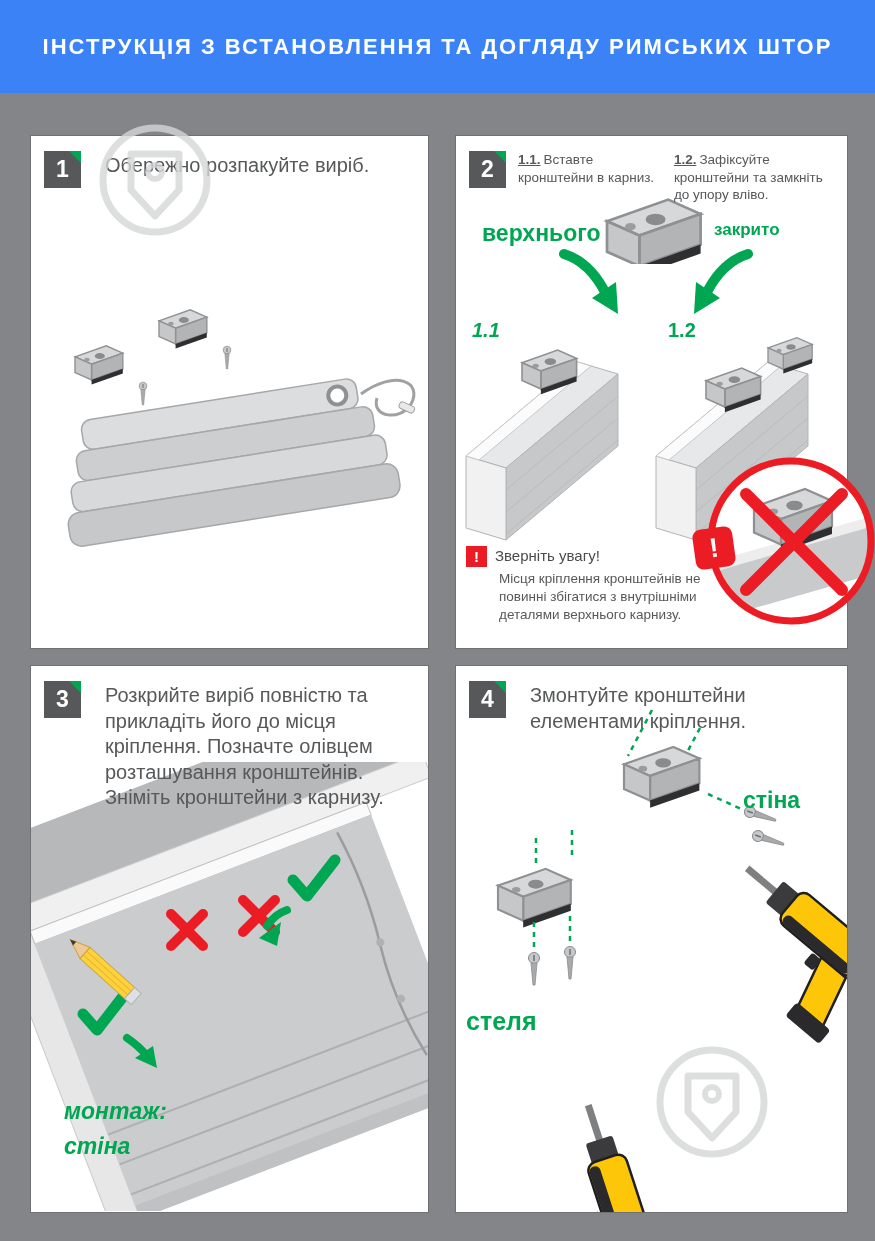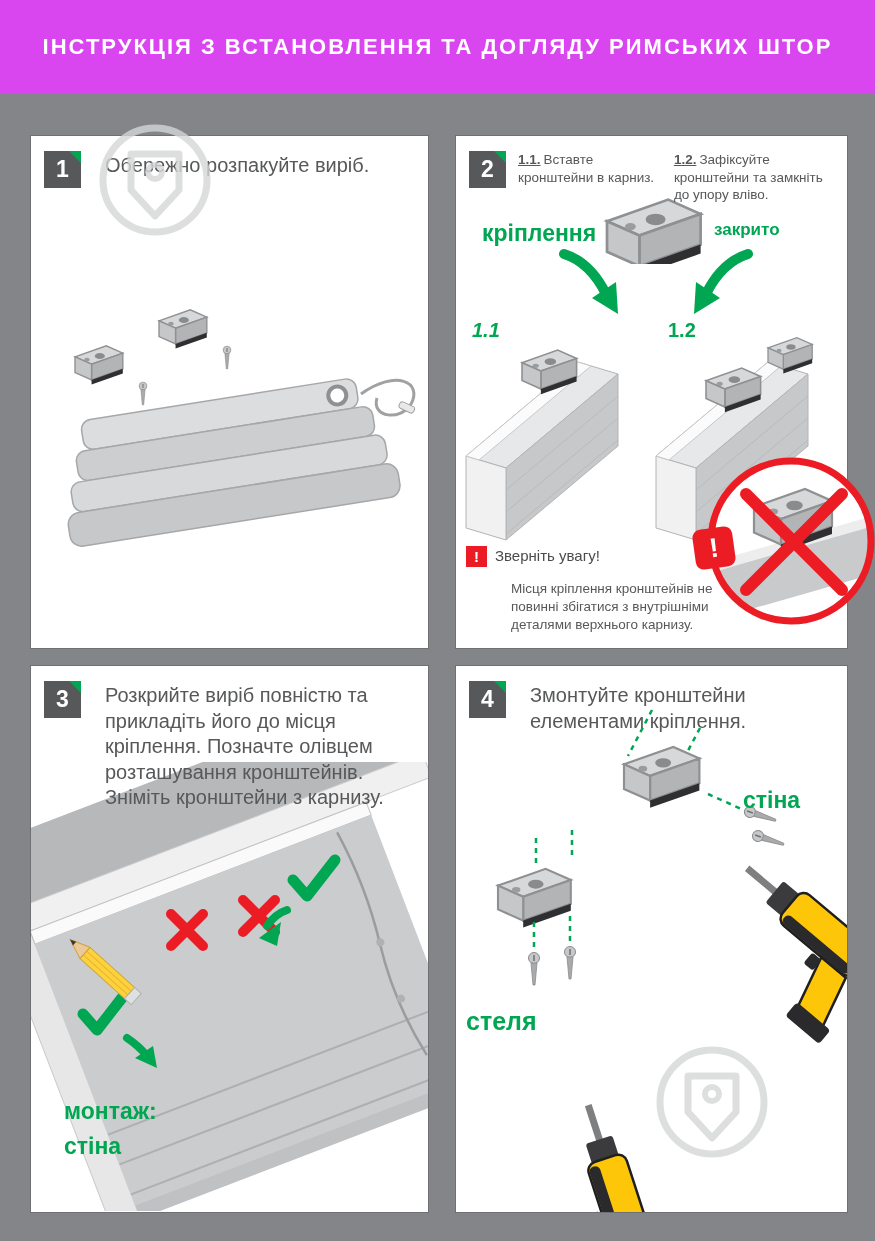--- a/index.html
+++ b/index.html
@@ -2,21 +2,21 @@
 <html><head>
 <meta charset="utf-8">
 <style>
   html,body{margin:0;padding:0;}
   body{
     width:875px;height:1241px;position:relative;overflow:hidden;
     background:#838588;color:#57585a;
     font-family:"Liberation Sans","DejaVu Sans",sans-serif;
   }
   .header{
-    position:absolute;left:0;top:0;width:875px;height:93px;background:#d946ef;
+    position:absolute;left:0;top:0;width:875px;height:93px;background:#3b82f6;
     display:flex;align-items:center;justify-content:center;
   }
   .title{margin:0;color:#ffffff;font-size:22px;font-weight:700;letter-spacing:2px;white-space:nowrap;}
 
   .panel{position:absolute;background:#ffffff;border:1px solid #6f7072;}
   #panel1{left:30px;top:135px;width:397px;height:512px;}
   #panel2{left:455px;top:135px;width:391px;height:512px;}
   #panel3{left:30px;top:665px;width:397px;height:546px;}
   #panel4{left:455px;top:665px;width:391px;height:546px;}
 
@@ -55,27 +55,27 @@
     border-radius:8px;transform:rotate(-8deg);display:flex;align-items:center;justify-content:center;
     z-index:4;
   }
   .alert-box span{color:#fff;font-size:27px;font-weight:700;}
 
   .warning{position:absolute;left:10px;top:410px;display:flex;gap:8px;width:250px;z-index:2;}
   .warn-icon{flex:0 0 21px;width:21px;height:21px;background:#EC1C24;
              display:flex;align-items:center;justify-content:center;}
   .warn-icon span{color:#fff;font-size:15px;font-weight:700;}
   .warn-title{margin:1px 0 6px;font-size:15px;font-weight:400;color:#4a4b4d;}
-  .warn-text{margin:16px;font-size:13.5px;line-height:1.32;color:#57585a;width:236px;}
+  .warn-text{margin:4px;font-size:13.5px;line-height:1.32;color:#57585a;width:236px;}
 
   .illus{position:absolute;left:0;top:0;width:100%;height:100%;z-index:1;}
   .illus3{position:absolute;left:0;top:96px;width:397px;height:449px;z-index:1;}
   .illus4{position:absolute;left:0;top:0;width:391px;height:546px;z-index:1;}
 
-  .mount-caption{position:absolute;left:33px;top:428px;z-index:3;}
+  .mount-caption{position:absolute;left:33px;top:428px;z-index:3;font-style:italic;}
   .mount-caption p{margin:0;color:#00A651;font-weight:700;font-size:23px;line-height:35px;}
 
   .watermark{position:absolute;width:124px;height:124px;opacity:.8;pointer-events:none;z-index:6;}
   .wm1{left:93px;top:118px;}
   .wm2{left:650px;top:1040px;}
 
   .dash{stroke:#00A651;stroke-width:2.5;stroke-dasharray:5 5;fill:none;}
 </style>
 </head>
 <body>
@@ -145,21 +145,21 @@
         <span class="corner"></span>
       </div>
       <p class="instr c1">
         <b>1.1.</b><span>Вставте кронштейни в карниз.</span>
       </p>
       <p class="instr c2">
         <b>1.2.</b><span>Зафіксуйте кронштейни та замкніть до упору вліво.</span>
       </p>
     </div>
 
-    <div class="green-label lbl-open">кріплення</div>
+    <div class="green-label lbl-open">верхнього</div>
     <div class="green-label lbl-closed">закрито</div>
 
     <svg class="abs hero-bracket" viewBox="0 0 112 78">
       <use href="#bracket" transform="translate(8,10) scale(1.8)"></use>
     </svg>
 
     <svg class="abs arrows" viewBox="0 0 391 512">
       <path d="M108 118 q26 8 42 40" stroke="#00A651" fill="none" stroke-width="10" stroke-linecap="round"></path>
       <polygon points="162,178 136,162 160,146" fill="#00A651"></polygon>
       <path d="M292 118 q-26 8 -42 40" stroke="#00A651" fill="none" stroke-width="10" stroke-linecap="round"></path>

